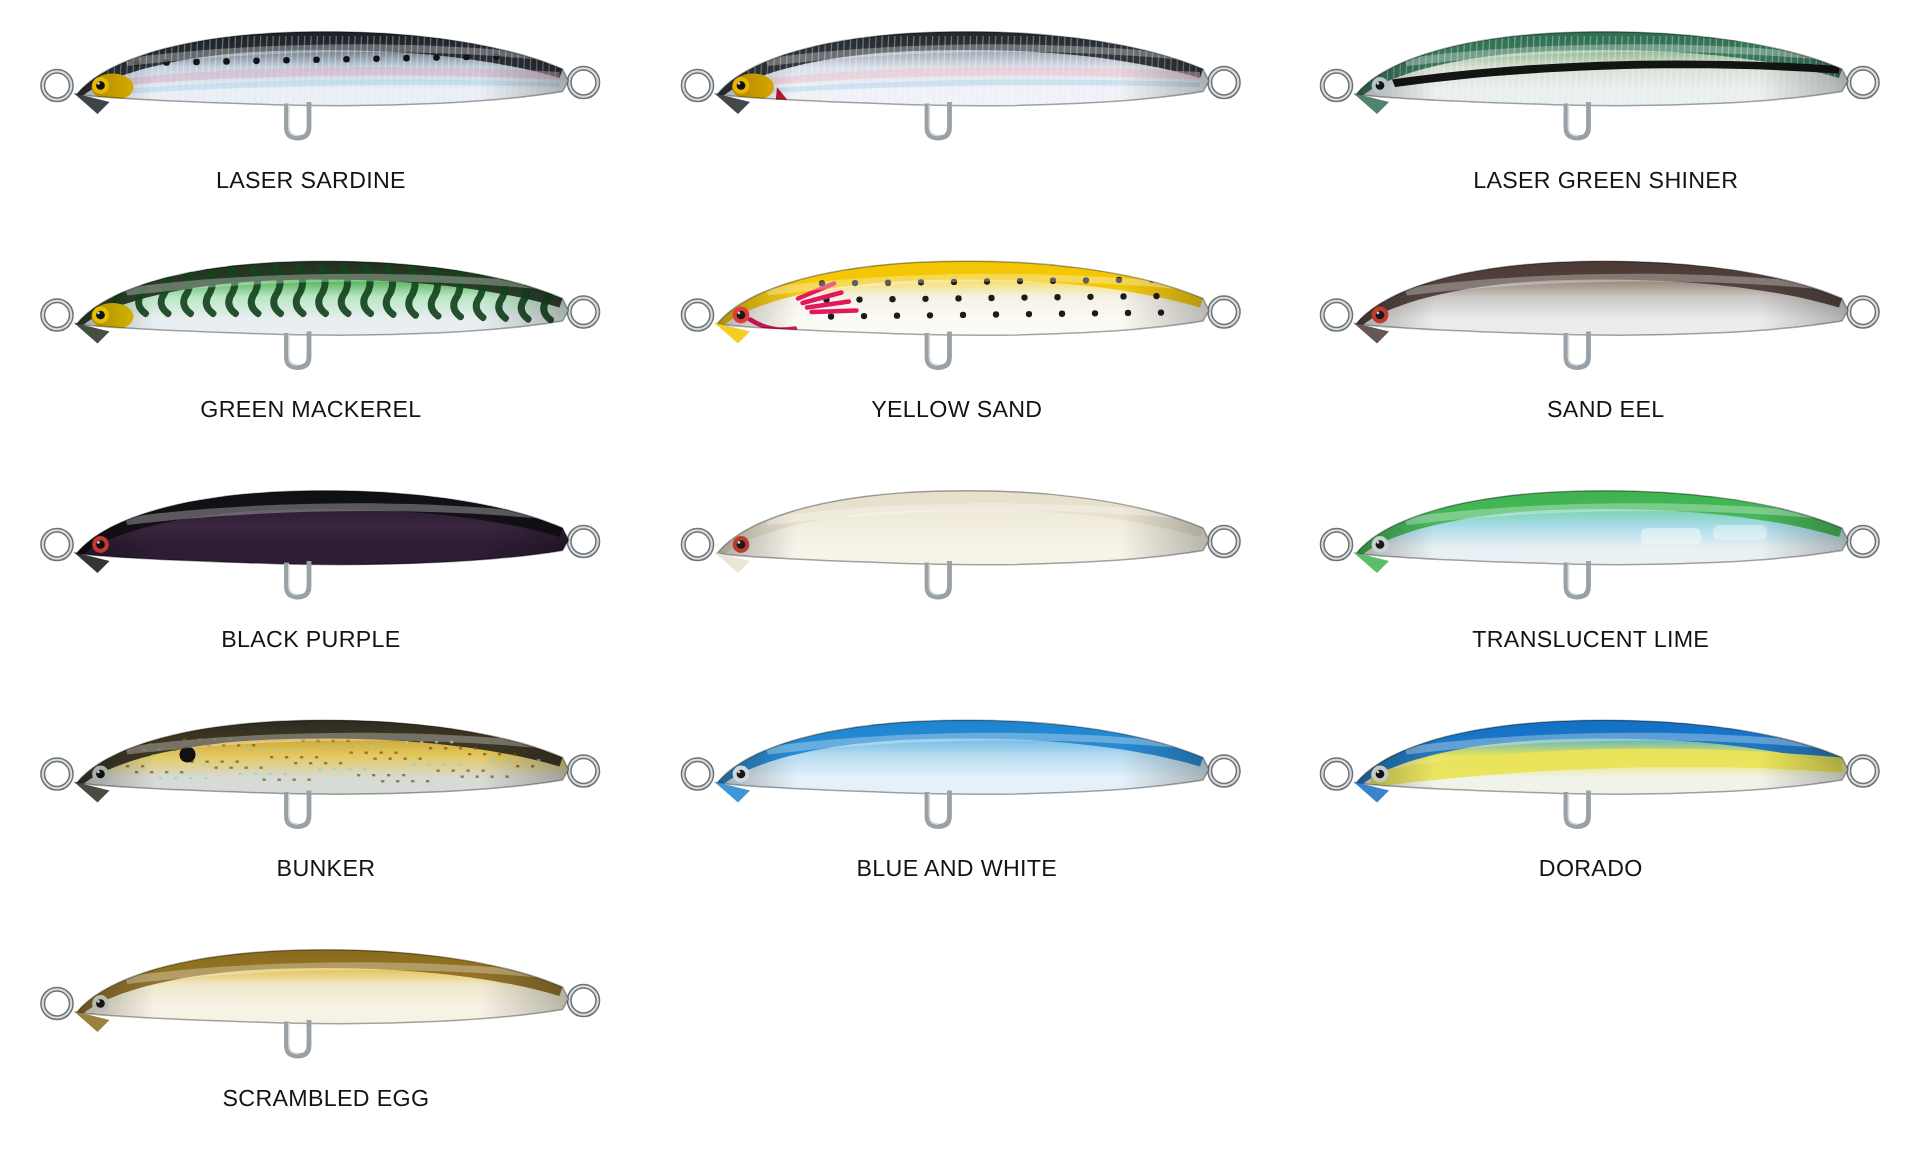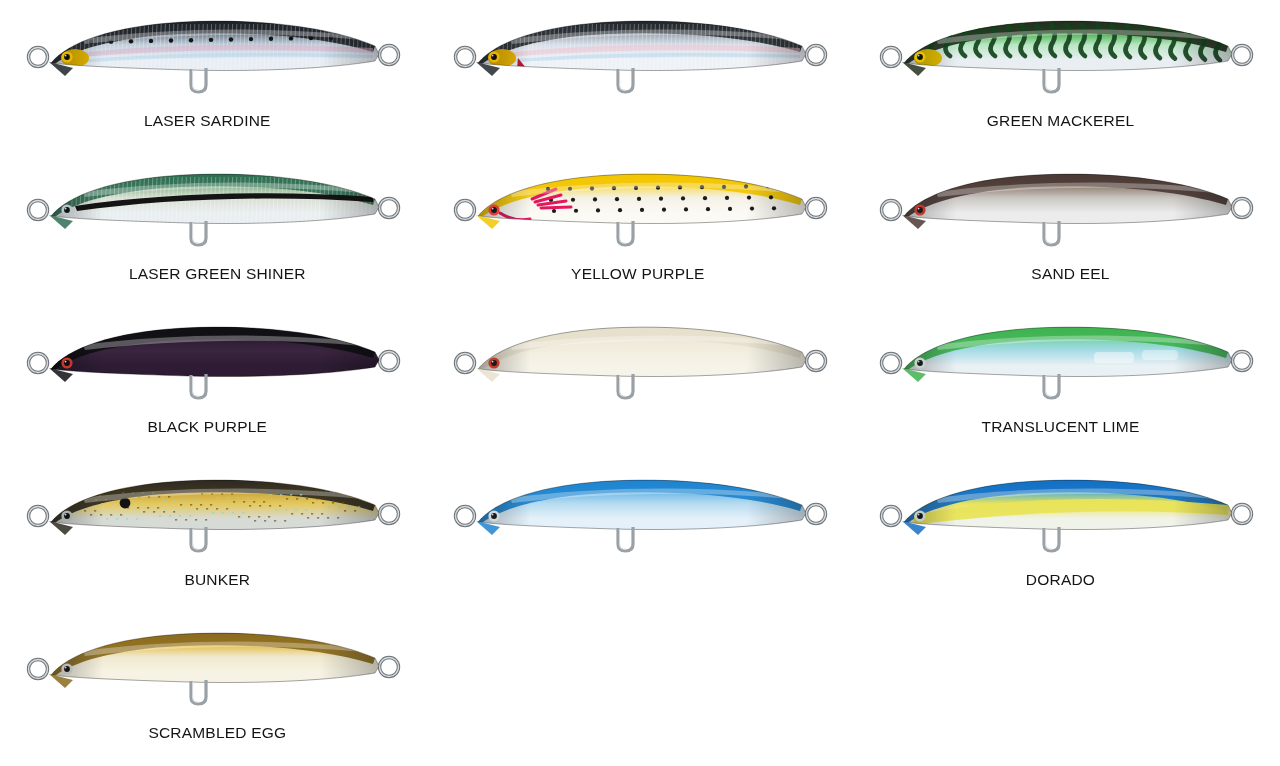--- a/index.html
+++ b/index.html
@@ -304,85 +304,20 @@
           <path d="M 38 57 C 55 36, 100 20, 170 16 C 250 12, 320 22, 362 40 L 366 48 L 362 55 C 320 62, 250 66, 175 64 C 110 62, 62 60, 38 57 Z" fill="none" stroke="rgba(0,0,0,0.35)" stroke-width="1"></path>
           <path d="M 36 56 L 52 70 L 60 62 Z" fill="#23282c" opacity="0.85"></path>
           <circle cx="54" cy="51" r="5.6" fill="#e8b400"></circle>
           <circle cx="54" cy="51" r="2.9" fill="#111111"></circle>
           <circle cx="52.6" cy="49.6" r="0.9" fill="#ffffff" opacity="0.8"></circle>
           <path d="M 178 63 L 178 79 q 0 7, 7.5 7 q 7.5 0, 7.5 -7 L 193 62" fill="none" stroke="#9aa1a6" stroke-width="3.2"></path>
           <path d="M 179.6 64 L 179.6 79 q 0 5.4, 6 5.4" fill="none" stroke="#d7dbde" stroke-width="1.1"></path>
         </svg>
       </div>
   </div>
-    <div class="cell col-0">
-    <div class="lure-wrap">
-        <svg width="400" height="96" viewBox="0 0 400 96" class="lure-svg">
-          <defs>
-            <linearGradient id="g3" x1="0" y1="0" x2="0" y2="1">
-              <stop offset="0" stop-color="#23301f"></stop>
-              <stop offset="0.2" stop-color="#37a53a"></stop>
-              <stop offset="0.48" stop-color="#b9e7c4"></stop>
-              <stop offset="0.78" stop-color="#e9eef2"></stop>
-              <stop offset="1" stop-color="#e9eef2"></stop>
-            </linearGradient>
-            <linearGradient id="s3" x1="0" y1="0" x2="1" y2="0">
-              <stop offset="0" stop-color="#000" stop-opacity="0.30"></stop>
-              <stop offset="0.16" stop-color="#000" stop-opacity="0"></stop>
-              <stop offset="0.82" stop-color="#000" stop-opacity="0"></stop>
-              <stop offset="1" stop-color="#000" stop-opacity="0.26"></stop>
-            </linearGradient>
-            <clipPath id="c3">
-              <path d="M 38 57 C 55 36, 100 20, 170 16 C 250 12, 320 22, 362 40 L 366 48 L 362 55 C 320 62, 250 66, 175 64 C 110 62, 62 60, 38 57 Z"></path>
-            </clipPath>
-          </defs>
-          <g>
-            <circle cx="25" cy="51" r="9.5" fill="none" stroke="#6c7378" stroke-width="3.4"></circle>
-            <circle cx="25" cy="51" r="9.5" fill="none" stroke="#d7dbde" stroke-width="1.4"></circle>
-            <circle cx="376" cy="49" r="9.5" fill="none" stroke="#6c7378" stroke-width="3.4"></circle>
-            <circle cx="376" cy="49" r="9.5" fill="none" stroke="#d7dbde" stroke-width="1.4"></circle>
-          </g>
-          <path d="M 38 57 C 55 36, 100 20, 170 16 C 250 12, 320 22, 362 40 L 366 48 L 362 55 C 320 62, 250 66, 175 64 C 110 62, 62 60, 38 57 Z" fill="url(#g3)"></path>
-          <g clip-path="url(#c3)">
-            <path d="M 38 57 C 55 36, 100 20, 170 16 C 250 12, 320 22, 362 40 L 360 46 C 310 31, 240 25, 168 28 C 100 31, 58 45, 42 58 Z" fill="#23301f" opacity="0.92"></path>
-            <path d="M 66 19 q 5 9, 1 17 q -6 8, 2 14" stroke="#15431d" stroke-width="4.6" fill="none" stroke-linecap="round" opacity="0.92"></path>
-            <path d="M 81 19 q 5 9, 1 17 q -6 8, 2 14" stroke="#15431d" stroke-width="4.6" fill="none" stroke-linecap="round" opacity="0.92"></path>
-            <path d="M 96 19 q 5 9, 1 17 q -6 8, 2 14" stroke="#15431d" stroke-width="4.6" fill="none" stroke-linecap="round" opacity="0.92"></path>
-            <path d="M 111 19 q 5 9, 1 17 q -6 8, 2 14" stroke="#15431d" stroke-width="4.6" fill="none" stroke-linecap="round" opacity="0.92"></path>
-            <path d="M 126 19 q 5 9, 1 17 q -6 8, 2 14" stroke="#15431d" stroke-width="4.6" fill="none" stroke-linecap="round" opacity="0.92"></path>
-            <path d="M 141 19 q 5 9, 1 17 q -6 8, 2 14" stroke="#15431d" stroke-width="4.6" fill="none" stroke-linecap="round" opacity="0.92"></path>
-            <path d="M 156 19 q 5 9, 1 17 q -6 8, 2 14" stroke="#15431d" stroke-width="4.6" fill="none" stroke-linecap="round" opacity="0.92"></path>
-            <path d="M 171 19 q 5 9, 1 17 q -6 8, 2 14" stroke="#15431d" stroke-width="4.6" fill="none" stroke-linecap="round" opacity="0.92"></path>
-            <path d="M 186 19 q 5 9, 1 17 q -6 8, 2 14" stroke="#15431d" stroke-width="4.6" fill="none" stroke-linecap="round" opacity="0.92"></path>
-            <path d="M 201 19 q 5 9, 1 17 q -6 8, 2 14" stroke="#15431d" stroke-width="4.6" fill="none" stroke-linecap="round" opacity="0.92"></path>
-            <path d="M 216 19 q 5 9, 1 17 q -6 8, 2 14" stroke="#15431d" stroke-width="4.6" fill="none" stroke-linecap="round" opacity="0.92"></path>
-            <path d="M 231 19.035 q 5 9, 1 17 q -6 8, 2 14" stroke="#15431d" stroke-width="4.6" fill="none" stroke-linecap="round" opacity="0.92"></path>
-            <path d="M 246 19.56 q 5 9, 1 17 q -6 8, 2 14" stroke="#15431d" stroke-width="4.6" fill="none" stroke-linecap="round" opacity="0.92"></path>
-            <path d="M 261 20.085 q 5 9, 1 17 q -6 8, 2 14" stroke="#15431d" stroke-width="4.6" fill="none" stroke-linecap="round" opacity="0.92"></path>
-            <path d="M 276 20.61 q 5 9, 1 17 q -6 8, 2 14" stroke="#15431d" stroke-width="4.6" fill="none" stroke-linecap="round" opacity="0.92"></path>
-            <path d="M 291 21.135 q 5 9, 1 17 q -6 8, 2 14" stroke="#15431d" stroke-width="4.6" fill="none" stroke-linecap="round" opacity="0.92"></path>
-            <path d="M 306 21.66 q 5 9, 1 17 q -6 8, 2 14" stroke="#15431d" stroke-width="4.6" fill="none" stroke-linecap="round" opacity="0.92"></path>
-            <path d="M 321 22.185000000000002 q 5 9, 1 17 q -6 8, 2 14" stroke="#15431d" stroke-width="4.6" fill="none" stroke-linecap="round" opacity="0.92"></path>
-            <path d="M 336 22.71 q 5 9, 1 17 q -6 8, 2 14" stroke="#15431d" stroke-width="4.6" fill="none" stroke-linecap="round" opacity="0.92"></path>
-            <path d="M 351 23.235 q 5 9, 1 17 q -6 8, 2 14" stroke="#15431d" stroke-width="4.6" fill="none" stroke-linecap="round" opacity="0.92"></path>
-            <ellipse cx="62" cy="52" rx="14" ry="9" fill="#e5c000"></ellipse>
-            <path d="M 38 57 C 55 36, 100 20, 170 16 C 250 12, 320 22, 362 40 L 366 48 L 362 55 C 320 62, 250 66, 175 64 C 110 62, 62 60, 38 57 Z" fill="url(#s3)"></path>
-            <path d="M 70 33 C 150 22, 260 20, 350 30 L 350 34 C 258 25, 152 28, 72 38 Z" fill="#ffffff" opacity="0.30"></path>
-          </g>
-          <path d="M 38 57 C 55 36, 100 20, 170 16 C 250 12, 320 22, 362 40 L 366 48 L 362 55 C 320 62, 250 66, 175 64 C 110 62, 62 60, 38 57 Z" fill="none" stroke="rgba(0,0,0,0.35)" stroke-width="1"></path>
-          <path d="M 36 56 L 52 70 L 60 62 Z" fill="#23301f" opacity="0.85"></path>
-          <circle cx="54" cy="51" r="5.6" fill="#e5c000"></circle>
-          <circle cx="54" cy="51" r="2.9" fill="#111111"></circle>
-          <circle cx="52.6" cy="49.6" r="0.9" fill="#ffffff" opacity="0.8"></circle>
-          <path d="M 178 63 L 178 79 q 0 7, 7.5 7 q 7.5 0, 7.5 -7 L 193 62" fill="none" stroke="#9aa1a6" stroke-width="3.2"></path>
-          <path d="M 179.6 64 L 179.6 79 q 0 5.4, 6 5.4" fill="none" stroke="#d7dbde" stroke-width="1.1"></path>
-        </svg>
-      </div>
-    <div class="caption">GREEN MACKEREL</div>
-  </div>
     <div class="cell col-2">
     <div class="lure-wrap">
         <svg width="400" height="96" viewBox="0 0 400 96" class="lure-svg">
           <defs>
             <linearGradient id="g2" x1="0" y1="0" x2="0" y2="1">
               <stop offset="0" stop-color="#2f6f53"></stop>
               <stop offset="0.2" stop-color="#7fae84"></stop>
               <stop offset="0.48" stop-color="#d8dfd2"></stop>
               <stop offset="0.78" stop-color="#e9eef0"></stop>
               <stop offset="1" stop-color="#e9eef0"></stop>
@@ -487,20 +422,85 @@
           <path d="M 36 56 L 52 70 L 60 62 Z" fill="#2f6f53" opacity="0.85"></path>
           <circle cx="54" cy="51" r="5.6" fill="#b7c4c8"></circle>
           <circle cx="54" cy="51" r="2.9" fill="#141414"></circle>
           <circle cx="52.6" cy="49.6" r="0.9" fill="#ffffff" opacity="0.8"></circle>
           <path d="M 178 63 L 178 79 q 0 7, 7.5 7 q 7.5 0, 7.5 -7 L 193 62" fill="none" stroke="#9aa1a6" stroke-width="3.2"></path>
           <path d="M 179.6 64 L 179.6 79 q 0 5.4, 6 5.4" fill="none" stroke="#d7dbde" stroke-width="1.1"></path>
         </svg>
       </div>
     <div class="caption">LASER GREEN SHINER</div>
   </div>
+    <div class="cell col-0">
+    <div class="lure-wrap">
+        <svg width="400" height="96" viewBox="0 0 400 96" class="lure-svg">
+          <defs>
+            <linearGradient id="g3" x1="0" y1="0" x2="0" y2="1">
+              <stop offset="0" stop-color="#23301f"></stop>
+              <stop offset="0.2" stop-color="#37a53a"></stop>
+              <stop offset="0.48" stop-color="#b9e7c4"></stop>
+              <stop offset="0.78" stop-color="#e9eef2"></stop>
+              <stop offset="1" stop-color="#e9eef2"></stop>
+            </linearGradient>
+            <linearGradient id="s3" x1="0" y1="0" x2="1" y2="0">
+              <stop offset="0" stop-color="#000" stop-opacity="0.30"></stop>
+              <stop offset="0.16" stop-color="#000" stop-opacity="0"></stop>
+              <stop offset="0.82" stop-color="#000" stop-opacity="0"></stop>
+              <stop offset="1" stop-color="#000" stop-opacity="0.26"></stop>
+            </linearGradient>
+            <clipPath id="c3">
+              <path d="M 38 57 C 55 36, 100 20, 170 16 C 250 12, 320 22, 362 40 L 366 48 L 362 55 C 320 62, 250 66, 175 64 C 110 62, 62 60, 38 57 Z"></path>
+            </clipPath>
+          </defs>
+          <g>
+            <circle cx="25" cy="51" r="9.5" fill="none" stroke="#6c7378" stroke-width="3.4"></circle>
+            <circle cx="25" cy="51" r="9.5" fill="none" stroke="#d7dbde" stroke-width="1.4"></circle>
+            <circle cx="376" cy="49" r="9.5" fill="none" stroke="#6c7378" stroke-width="3.4"></circle>
+            <circle cx="376" cy="49" r="9.5" fill="none" stroke="#d7dbde" stroke-width="1.4"></circle>
+          </g>
+          <path d="M 38 57 C 55 36, 100 20, 170 16 C 250 12, 320 22, 362 40 L 366 48 L 362 55 C 320 62, 250 66, 175 64 C 110 62, 62 60, 38 57 Z" fill="url(#g3)"></path>
+          <g clip-path="url(#c3)">
+            <path d="M 38 57 C 55 36, 100 20, 170 16 C 250 12, 320 22, 362 40 L 360 46 C 310 31, 240 25, 168 28 C 100 31, 58 45, 42 58 Z" fill="#23301f" opacity="0.92"></path>
+            <path d="M 66 19 q 5 9, 1 17 q -6 8, 2 14" stroke="#15431d" stroke-width="4.6" fill="none" stroke-linecap="round" opacity="0.92"></path>
+            <path d="M 81 19 q 5 9, 1 17 q -6 8, 2 14" stroke="#15431d" stroke-width="4.6" fill="none" stroke-linecap="round" opacity="0.92"></path>
+            <path d="M 96 19 q 5 9, 1 17 q -6 8, 2 14" stroke="#15431d" stroke-width="4.6" fill="none" stroke-linecap="round" opacity="0.92"></path>
+            <path d="M 111 19 q 5 9, 1 17 q -6 8, 2 14" stroke="#15431d" stroke-width="4.6" fill="none" stroke-linecap="round" opacity="0.92"></path>
+            <path d="M 126 19 q 5 9, 1 17 q -6 8, 2 14" stroke="#15431d" stroke-width="4.6" fill="none" stroke-linecap="round" opacity="0.92"></path>
+            <path d="M 141 19 q 5 9, 1 17 q -6 8, 2 14" stroke="#15431d" stroke-width="4.6" fill="none" stroke-linecap="round" opacity="0.92"></path>
+            <path d="M 156 19 q 5 9, 1 17 q -6 8, 2 14" stroke="#15431d" stroke-width="4.6" fill="none" stroke-linecap="round" opacity="0.92"></path>
+            <path d="M 171 19 q 5 9, 1 17 q -6 8, 2 14" stroke="#15431d" stroke-width="4.6" fill="none" stroke-linecap="round" opacity="0.92"></path>
+            <path d="M 186 19 q 5 9, 1 17 q -6 8, 2 14" stroke="#15431d" stroke-width="4.6" fill="none" stroke-linecap="round" opacity="0.92"></path>
+            <path d="M 201 19 q 5 9, 1 17 q -6 8, 2 14" stroke="#15431d" stroke-width="4.6" fill="none" stroke-linecap="round" opacity="0.92"></path>
+            <path d="M 216 19 q 5 9, 1 17 q -6 8, 2 14" stroke="#15431d" stroke-width="4.6" fill="none" stroke-linecap="round" opacity="0.92"></path>
+            <path d="M 231 19.035 q 5 9, 1 17 q -6 8, 2 14" stroke="#15431d" stroke-width="4.6" fill="none" stroke-linecap="round" opacity="0.92"></path>
+            <path d="M 246 19.56 q 5 9, 1 17 q -6 8, 2 14" stroke="#15431d" stroke-width="4.6" fill="none" stroke-linecap="round" opacity="0.92"></path>
+            <path d="M 261 20.085 q 5 9, 1 17 q -6 8, 2 14" stroke="#15431d" stroke-width="4.6" fill="none" stroke-linecap="round" opacity="0.92"></path>
+            <path d="M 276 20.61 q 5 9, 1 17 q -6 8, 2 14" stroke="#15431d" stroke-width="4.6" fill="none" stroke-linecap="round" opacity="0.92"></path>
+            <path d="M 291 21.135 q 5 9, 1 17 q -6 8, 2 14" stroke="#15431d" stroke-width="4.6" fill="none" stroke-linecap="round" opacity="0.92"></path>
+            <path d="M 306 21.66 q 5 9, 1 17 q -6 8, 2 14" stroke="#15431d" stroke-width="4.6" fill="none" stroke-linecap="round" opacity="0.92"></path>
+            <path d="M 321 22.185000000000002 q 5 9, 1 17 q -6 8, 2 14" stroke="#15431d" stroke-width="4.6" fill="none" stroke-linecap="round" opacity="0.92"></path>
+            <path d="M 336 22.71 q 5 9, 1 17 q -6 8, 2 14" stroke="#15431d" stroke-width="4.6" fill="none" stroke-linecap="round" opacity="0.92"></path>
+            <path d="M 351 23.235 q 5 9, 1 17 q -6 8, 2 14" stroke="#15431d" stroke-width="4.6" fill="none" stroke-linecap="round" opacity="0.92"></path>
+            <ellipse cx="62" cy="52" rx="14" ry="9" fill="#e5c000"></ellipse>
+            <path d="M 38 57 C 55 36, 100 20, 170 16 C 250 12, 320 22, 362 40 L 366 48 L 362 55 C 320 62, 250 66, 175 64 C 110 62, 62 60, 38 57 Z" fill="url(#s3)"></path>
+            <path d="M 70 33 C 150 22, 260 20, 350 30 L 350 34 C 258 25, 152 28, 72 38 Z" fill="#ffffff" opacity="0.30"></path>
+          </g>
+          <path d="M 38 57 C 55 36, 100 20, 170 16 C 250 12, 320 22, 362 40 L 366 48 L 362 55 C 320 62, 250 66, 175 64 C 110 62, 62 60, 38 57 Z" fill="none" stroke="rgba(0,0,0,0.35)" stroke-width="1"></path>
+          <path d="M 36 56 L 52 70 L 60 62 Z" fill="#23301f" opacity="0.85"></path>
+          <circle cx="54" cy="51" r="5.6" fill="#e5c000"></circle>
+          <circle cx="54" cy="51" r="2.9" fill="#111111"></circle>
+          <circle cx="52.6" cy="49.6" r="0.9" fill="#ffffff" opacity="0.8"></circle>
+          <path d="M 178 63 L 178 79 q 0 7, 7.5 7 q 7.5 0, 7.5 -7 L 193 62" fill="none" stroke="#9aa1a6" stroke-width="3.2"></path>
+          <path d="M 179.6 64 L 179.6 79 q 0 5.4, 6 5.4" fill="none" stroke="#d7dbde" stroke-width="1.1"></path>
+        </svg>
+      </div>
+    <div class="caption">GREEN MACKEREL</div>
+  </div>
     <div class="cell col-1">
     <div class="lure-wrap">
         <svg width="400" height="96" viewBox="0 0 400 96" class="lure-svg">
           <defs>
             <linearGradient id="g4" x1="0" y1="0" x2="0" y2="1">
               <stop offset="0" stop-color="#f2c500"></stop>
               <stop offset="0.2" stop-color="#f7d94a"></stop>
               <stop offset="0.48" stop-color="#f4f1e6"></stop>
               <stop offset="0.78" stop-color="#fbfaf4"></stop>
               <stop offset="1" stop-color="#fbfaf4"></stop>
@@ -567,21 +567,21 @@
           </g>
           <path d="M 38 57 C 55 36, 100 20, 170 16 C 250 12, 320 22, 362 40 L 366 48 L 362 55 C 320 62, 250 66, 175 64 C 110 62, 62 60, 38 57 Z" fill="none" stroke="rgba(0,0,0,0.35)" stroke-width="1"></path>
           <path d="M 36 56 L 52 70 L 60 62 Z" fill="#f2c500" opacity="0.85"></path>
           <circle cx="54" cy="51" r="5.6" fill="#e23b3b"></circle>
           <circle cx="54" cy="51" r="2.9" fill="#1a1a1a"></circle>
           <circle cx="52.6" cy="49.6" r="0.9" fill="#ffffff" opacity="0.8"></circle>
           <path d="M 178 63 L 178 79 q 0 7, 7.5 7 q 7.5 0, 7.5 -7 L 193 62" fill="none" stroke="#9aa1a6" stroke-width="3.2"></path>
           <path d="M 179.6 64 L 179.6 79 q 0 5.4, 6 5.4" fill="none" stroke="#d7dbde" stroke-width="1.1"></path>
         </svg>
       </div>
-    <div class="caption">YELLOW PURPLE</div>
+    <div class="caption">YELLOW SAND</div>
   </div>
     <div class="cell col-2">
     <div class="lure-wrap">
         <svg width="400" height="96" viewBox="0 0 400 96" class="lure-svg">
           <defs>
             <linearGradient id="g5" x1="0" y1="0" x2="0" y2="1">
               <stop offset="0" stop-color="#4b3a35"></stop>
               <stop offset="0.2" stop-color="#8a7566"></stop>
               <stop offset="0.48" stop-color="#c9c6c2"></stop>
               <stop offset="0.78" stop-color="#ececec"></stop>
@@ -953,20 +953,21 @@
           </g>
           <path d="M 38 57 C 55 36, 100 20, 170 16 C 250 12, 320 22, 362 40 L 366 48 L 362 55 C 320 62, 250 66, 175 64 C 110 62, 62 60, 38 57 Z" fill="none" stroke="rgba(0,0,0,0.35)" stroke-width="1"></path>
           <path d="M 36 56 L 52 70 L 60 62 Z" fill="#1e84d0" opacity="0.85"></path>
           <circle cx="54" cy="51" r="5.6" fill="#cfd8dc"></circle>
           <circle cx="54" cy="51" r="2.9" fill="#1a1a1a"></circle>
           <circle cx="52.6" cy="49.6" r="0.9" fill="#ffffff" opacity="0.8"></circle>
           <path d="M 178 63 L 178 79 q 0 7, 7.5 7 q 7.5 0, 7.5 -7 L 193 62" fill="none" stroke="#9aa1a6" stroke-width="3.2"></path>
           <path d="M 179.6 64 L 179.6 79 q 0 5.4, 6 5.4" fill="none" stroke="#d7dbde" stroke-width="1.1"></path>
         </svg>
       </div>
+    <div class="caption">BLUE AND WHITE</div>
   </div>
     <div class="cell col-0">
     <div class="lure-wrap">
         <svg width="400" height="96" viewBox="0 0 400 96" class="lure-svg">
           <defs>
             <linearGradient id="g12" x1="0" y1="0" x2="0" y2="1">
               <stop offset="0" stop-color="#1570c4"></stop>
               <stop offset="0.2" stop-color="#3fa8dd"></stop>
               <stop offset="0.48" stop-color="#e9e45a"></stop>
               <stop offset="0.78" stop-color="#f0f3ea"></stop>

